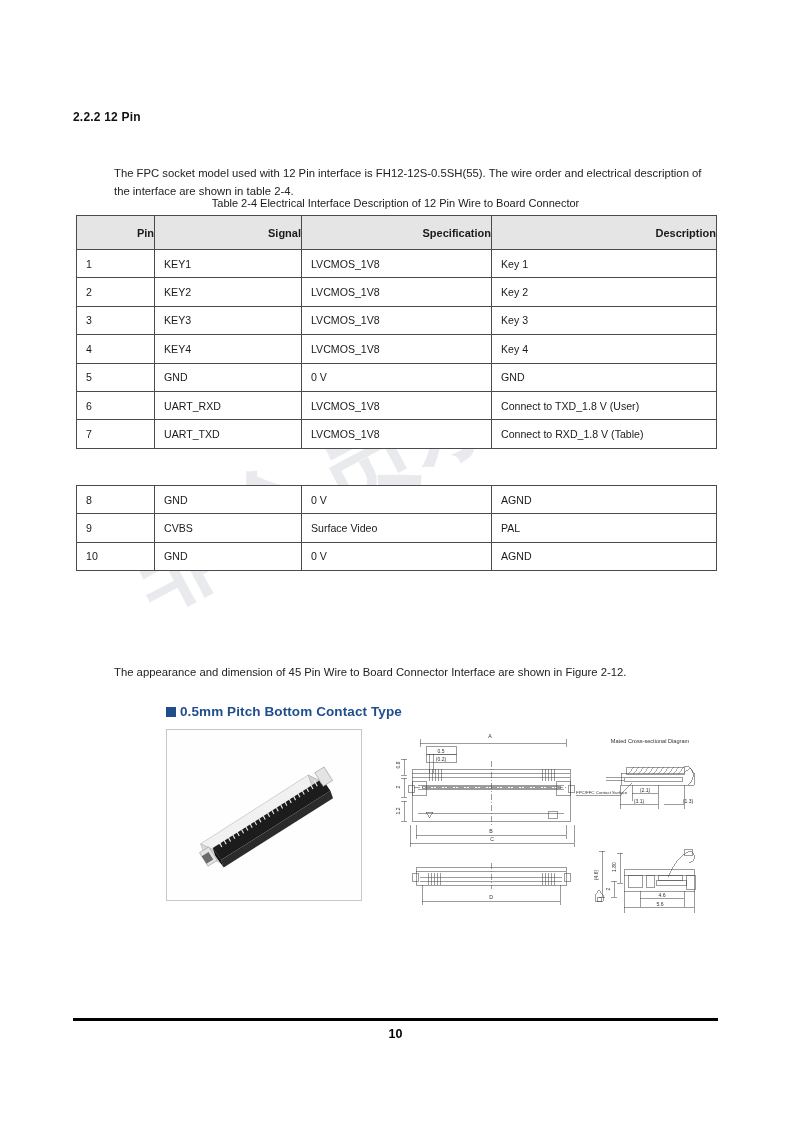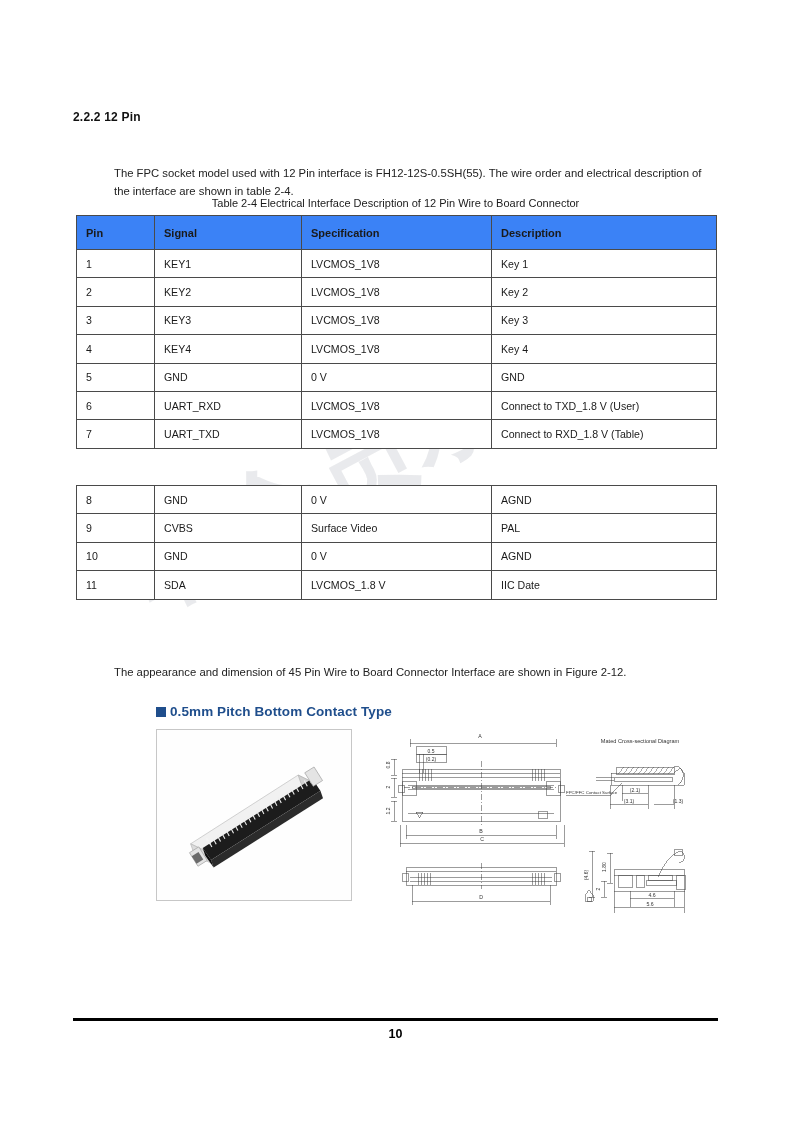--- a/index.html
+++ b/index.html
@@ -114,34 +114,35 @@
     border: 1px solid #4a4a4a;
     padding: 0 0 0 9px;
     height: 27.4px;
     vertical-align: middle;
     text-align: left;
     font-weight: normal;
     color: #1a1a1a;
     background: transparent;
   }
   .wire-table thead th {
-    background: #3b82f6;
+    background: #e5e5e5;
     font-weight: 700;
     height: 33px;
     font-size: 11px;
+    text-align: right;
   }
   .col-pin   { width: 78px; }
   .col-sig   { width: 147px; }
   .col-spec  { width: 190px; }
   .col-desc  { width: 225px; }
 
   
   .figure-block {
     position: absolute;
-    left: 73px;
+    left: 83px;
     top: 700px;
     width: 650px;
     height: 215px;
   }
   .figure-title {
     position: absolute;
     left: 83px;
     top: 4px;
     font-size: 13.5px;
     font-weight: 700;
@@ -297,26 +298,20 @@
           <td>9</td>
           <td>CVBS</td>
           <td>Surface Video</td>
           <td>PAL</td>
         </tr>
         <tr>
           <td>10</td>
           <td>GND</td>
           <td>0 V</td>
           <td>AGND</td>
-        </tr>
-        <tr>
-          <td>11</td>
-          <td>SDA</td>
-          <td>LVCMOS_1.8 V</td>
-          <td>IIC Date</td>
         </tr>
       </tbody>
     </table>
 
     <div class="body-para" id="figure-para">The appearance and dimension of 45 Pin Wire to Board Connector Interface are shown in Figure 2-12.</div>
 
     <div class="figure-block">
 
       <div class="figure-title">
         <span class="bullet-square"></span>

